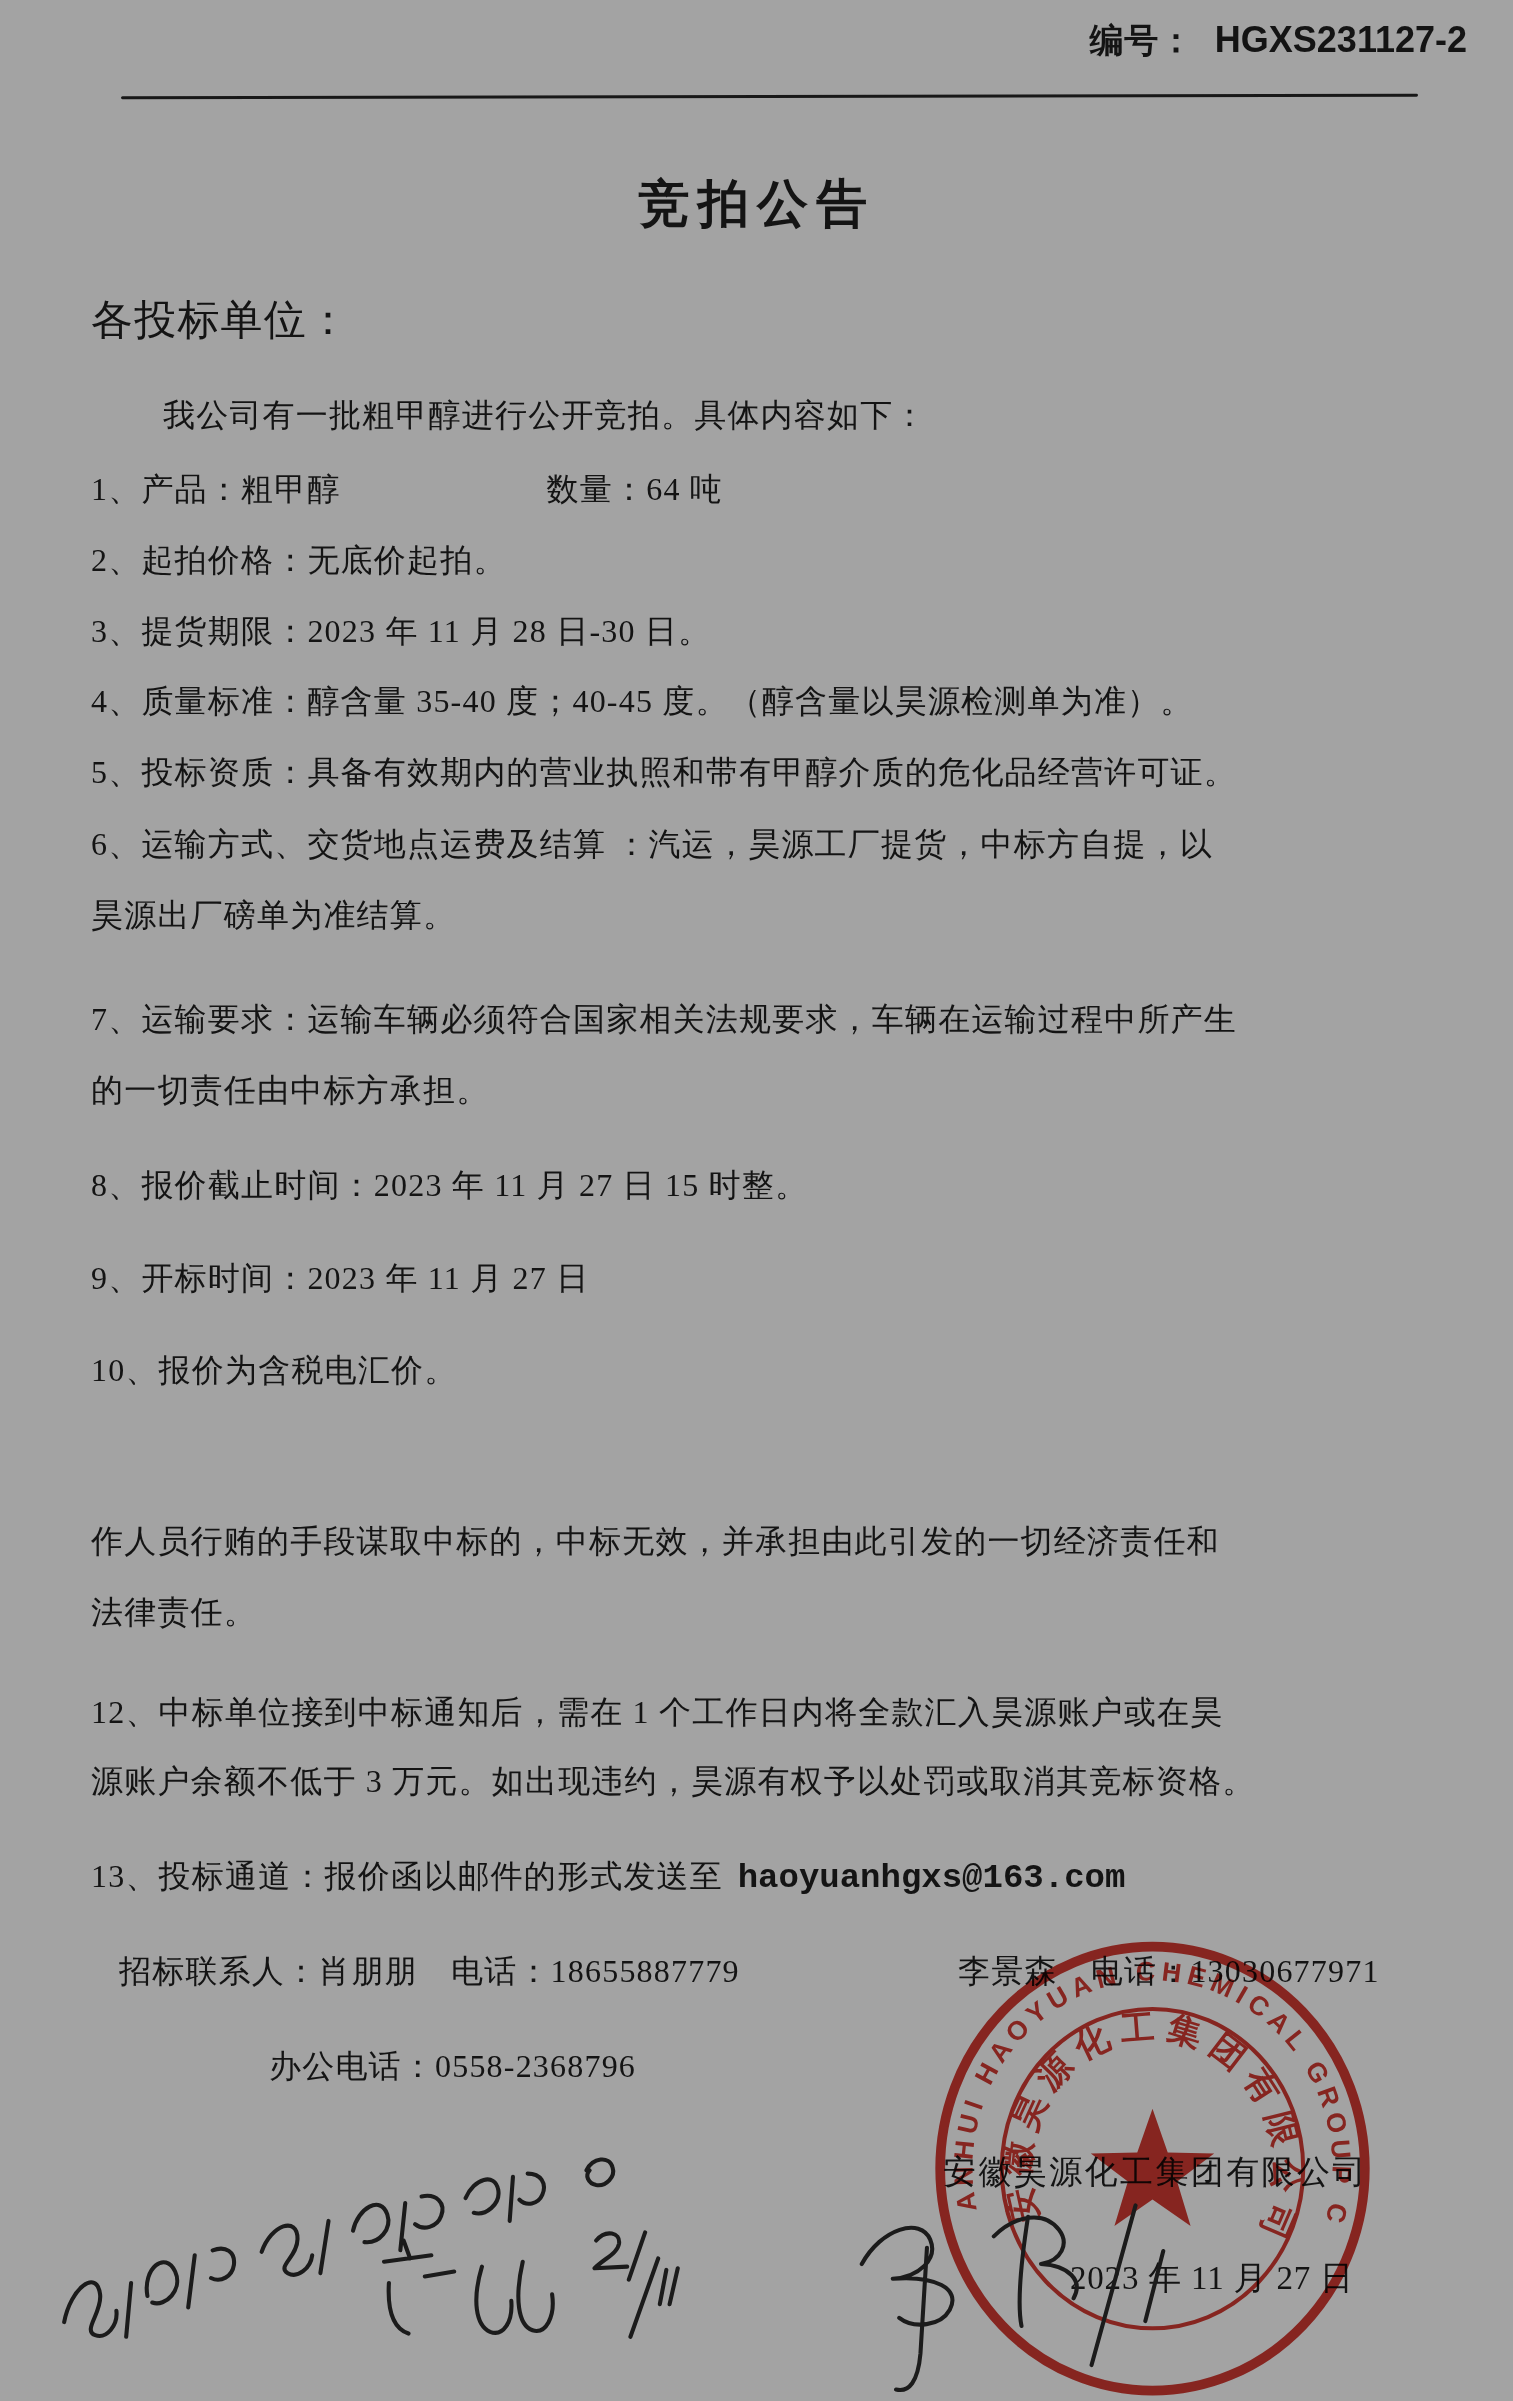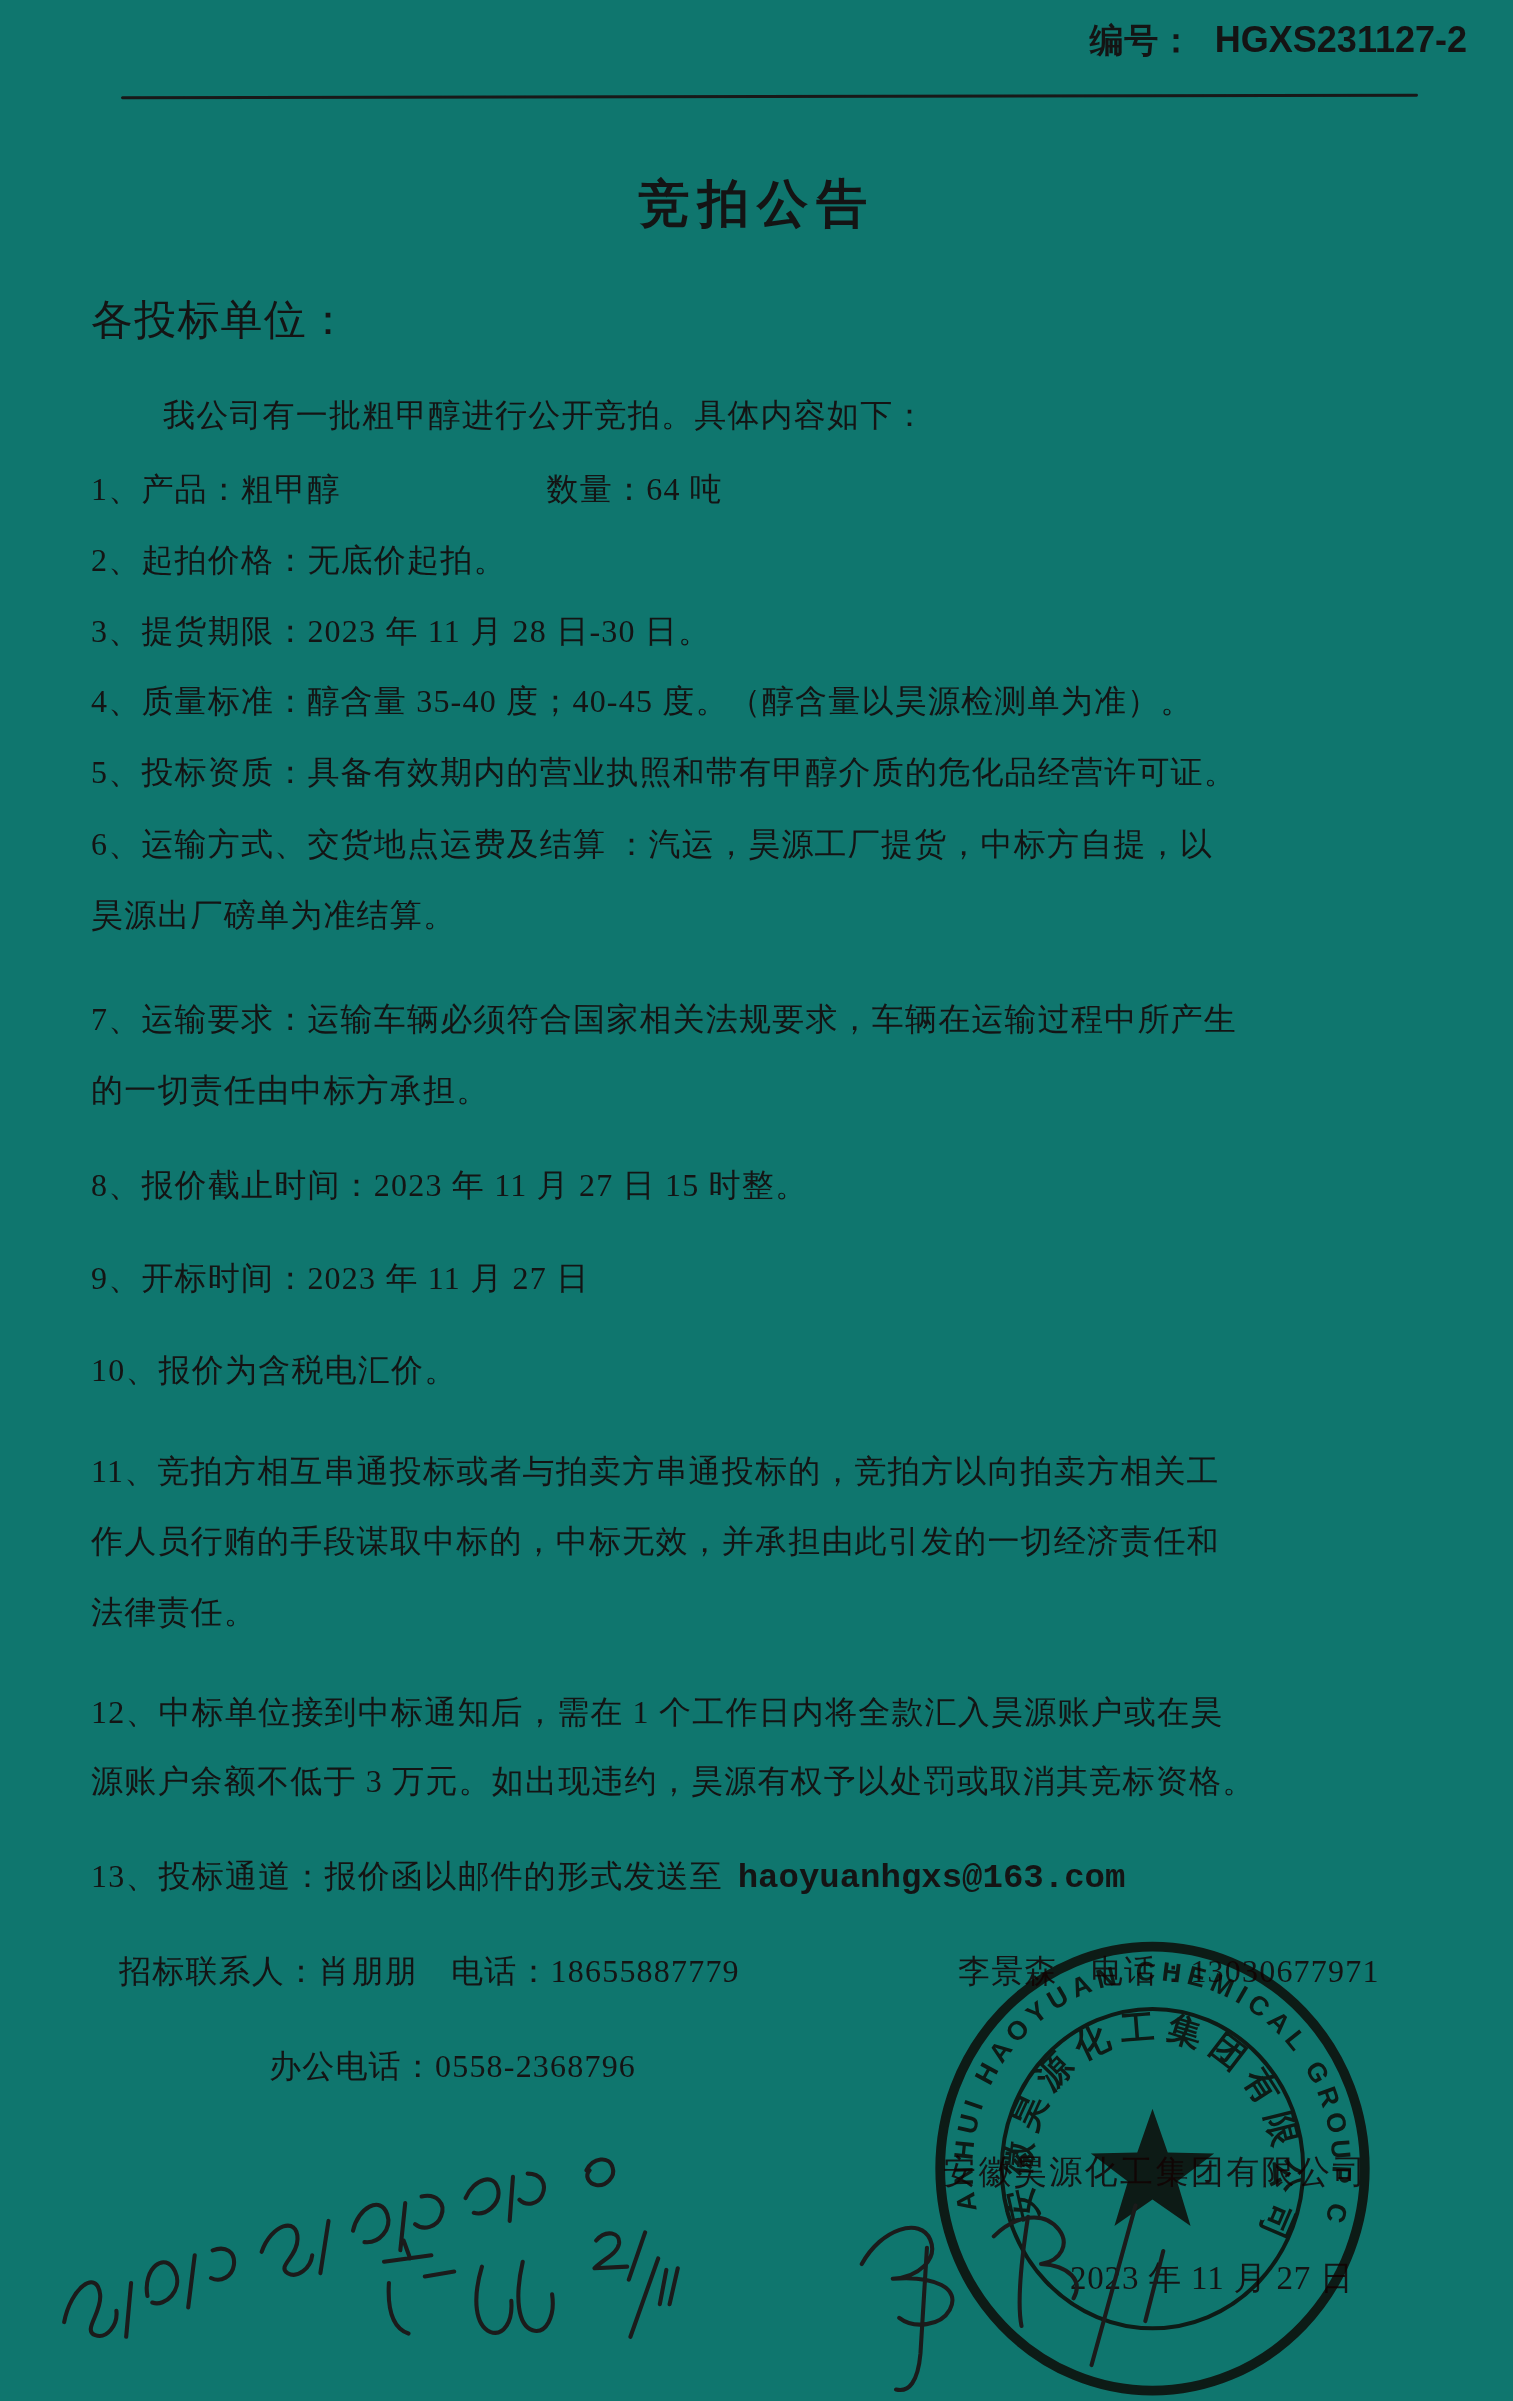--- a/index.html
+++ b/index.html
@@ -1,19 +1,19 @@
 <!DOCTYPE html>
 <html style="font-size:13px"><head>
 <meta charset="utf-8">
 <style>
   html,body{margin:0;padding:0;background:#e8e8e8;}
   .page{
     position:relative;
     width:1514px;height:2401px;
-    background:#0f766e;
+    background:#a3a3a3;
     overflow:hidden;
     font-family:"Liberation Serif", serif;
     color:#141414;
   }
   .doc-number{
     position:absolute;top:18px;right:47px;
     font-family:"Liberation Sans", sans-serif;
     font-weight:bold;font-size:34px;letter-spacing:0.8px;
     white-space:nowrap;
   }
@@ -106,21 +106,20 @@
   <div class="ln ln-3">3、提货期限：2023 年 11 月 28 日-30 日。</div>
   <div class="ln ln-4">4、质量标准：醇含量 35-40 度；40-45 度。（醇含量以昊源检测单为准）。</div>
   <div class="ln ln-5">5、投标资质：具备有效期内的营业执照和带有甲醇介质的危化品经营许可证。</div>
   <div class="ln ln-6a">6、运输方式、交货地点运费及结算 ：汽运，昊源工厂提货，中标方自提，以</div>
   <div class="ln ln-6b">昊源出厂磅单为准结算。</div>
   <div class="ln ln-7a">7、运输要求：运输车辆必须符合国家相关法规要求，车辆在运输过程中所产生</div>
   <div class="ln ln-7b">的一切责任由中标方承担。</div>
   <div class="ln ln-8">8、报价截止时间：2023 年 11 月 27 日 15 时整。</div>
   <div class="ln ln-9">9、开标时间：2023 年 11 月 27 日</div>
   <div class="ln ln-10">10、报价为含税电汇价。</div>
-  <div class="ln ln-11a">11、竞拍方相互串通投标或者与拍卖方串通投标的，竞拍方以向拍卖方相关工</div>
   <div class="ln ln-11b">作人员行贿的手段谋取中标的，中标无效，并承担由此引发的一切经济责任和</div>
   <div class="ln ln-11c">法律责任。</div>
   <div class="ln ln-12a">12、中标单位接到中标通知后，需在 1 个工作日内将全款汇入昊源账户或在昊</div>
   <div class="ln ln-12b">源账户余额不低于 3 万元。如出现违约，昊源有权予以处罚或取消其竞标资格。</div>
 
   <div class="ln ln-13">
     <span>13、投标通道：报价函以邮件的形式发送至</span><span class="email">haoyuanhgxs@163.com</span>
   </div>
 
   <div class="ln ln-contacts">

